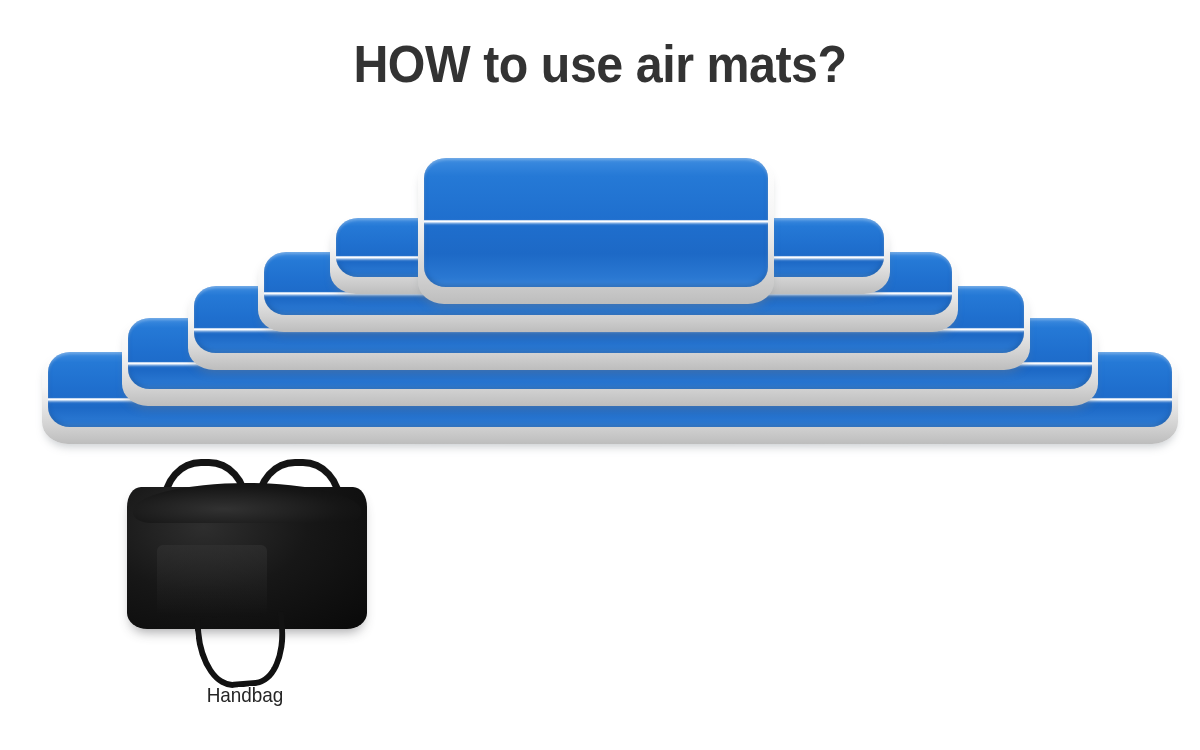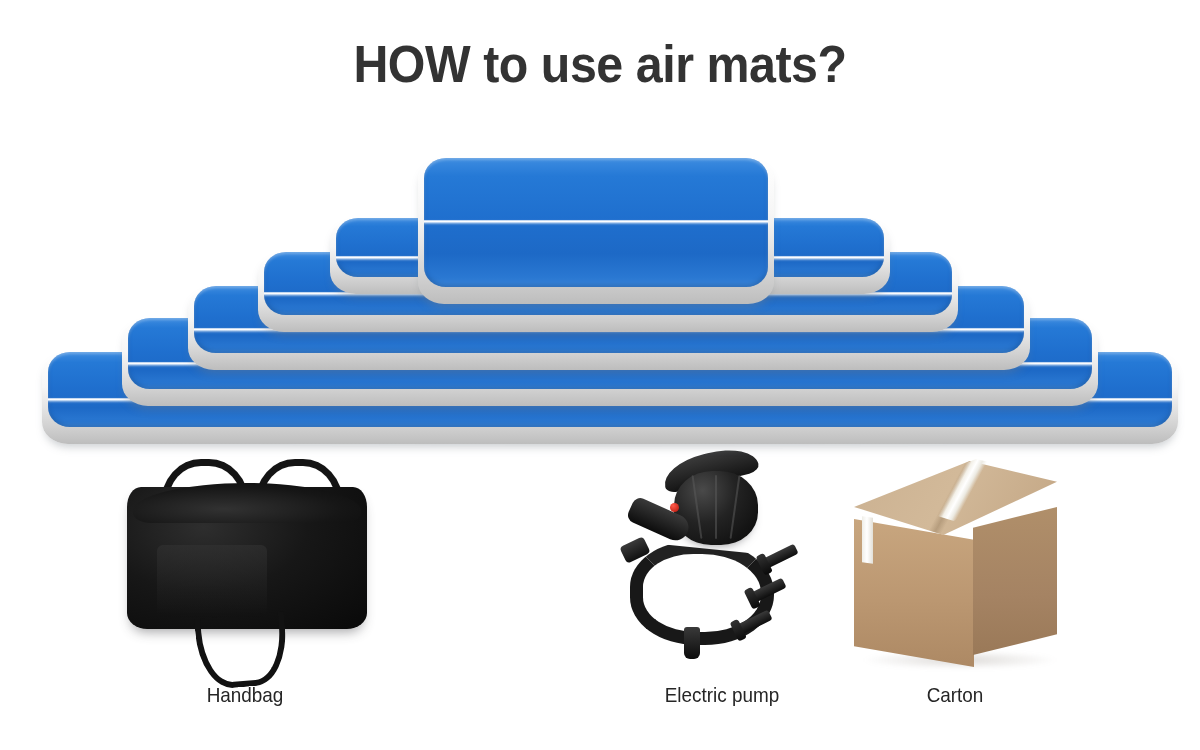--- a/index.html
+++ b/index.html
@@ -529,45 +529,15 @@
       <div id="bag-handle-right" class="bag-handle"></div>
       <div id="bag-body"></div>
       <div id="bag-top-fold"></div>
       <div id="bag-seam"></div>
       <div id="bag-strap"></div>
     </div>
     <div class="item-label">Handbag</div>
   </div>
 
 
-  <div class="item-cell" id="cell-pump">
-    <div class="item-art">
-      <div id="pump-grip"></div>
-      <div id="pump-body"></div>
-      <div id="pump-rib-1" class="pump-rib"></div>
-      <div id="pump-rib-2" class="pump-rib"></div>
-      <div id="pump-rib-3" class="pump-rib"></div>
-      <div id="pump-nose"></div>
-      <div id="pump-switch"></div>
-      <div id="pump-hose"></div>
-      <div id="pump-hose-tip"></div>
-      <div id="nozzle-1" class="pump-nozzle"></div>
-      <div id="nozzle-2" class="pump-nozzle"></div>
-      <div id="nozzle-3" class="pump-nozzle"></div>
-      <div id="pump-adapter"></div>
-    </div>
-    <div class="item-label">Electric pump</div>
-  </div>
-
-  <div class="item-cell" id="cell-carton">
-    <div class="item-art">
-      <div id="carton-shadow"></div>
-      <div id="carton-front"></div>
-      <div id="carton-side"></div>
-      <div id="carton-top"></div>
-      <div id="carton-top-crease"></div>
-      <div id="carton-tape"></div>
-      <div id="carton-tape-flap"></div>
-    </div>
-    <div class="item-label">Carton</div>
-  </div>
+
 
 </div>
 
 </body></html>

